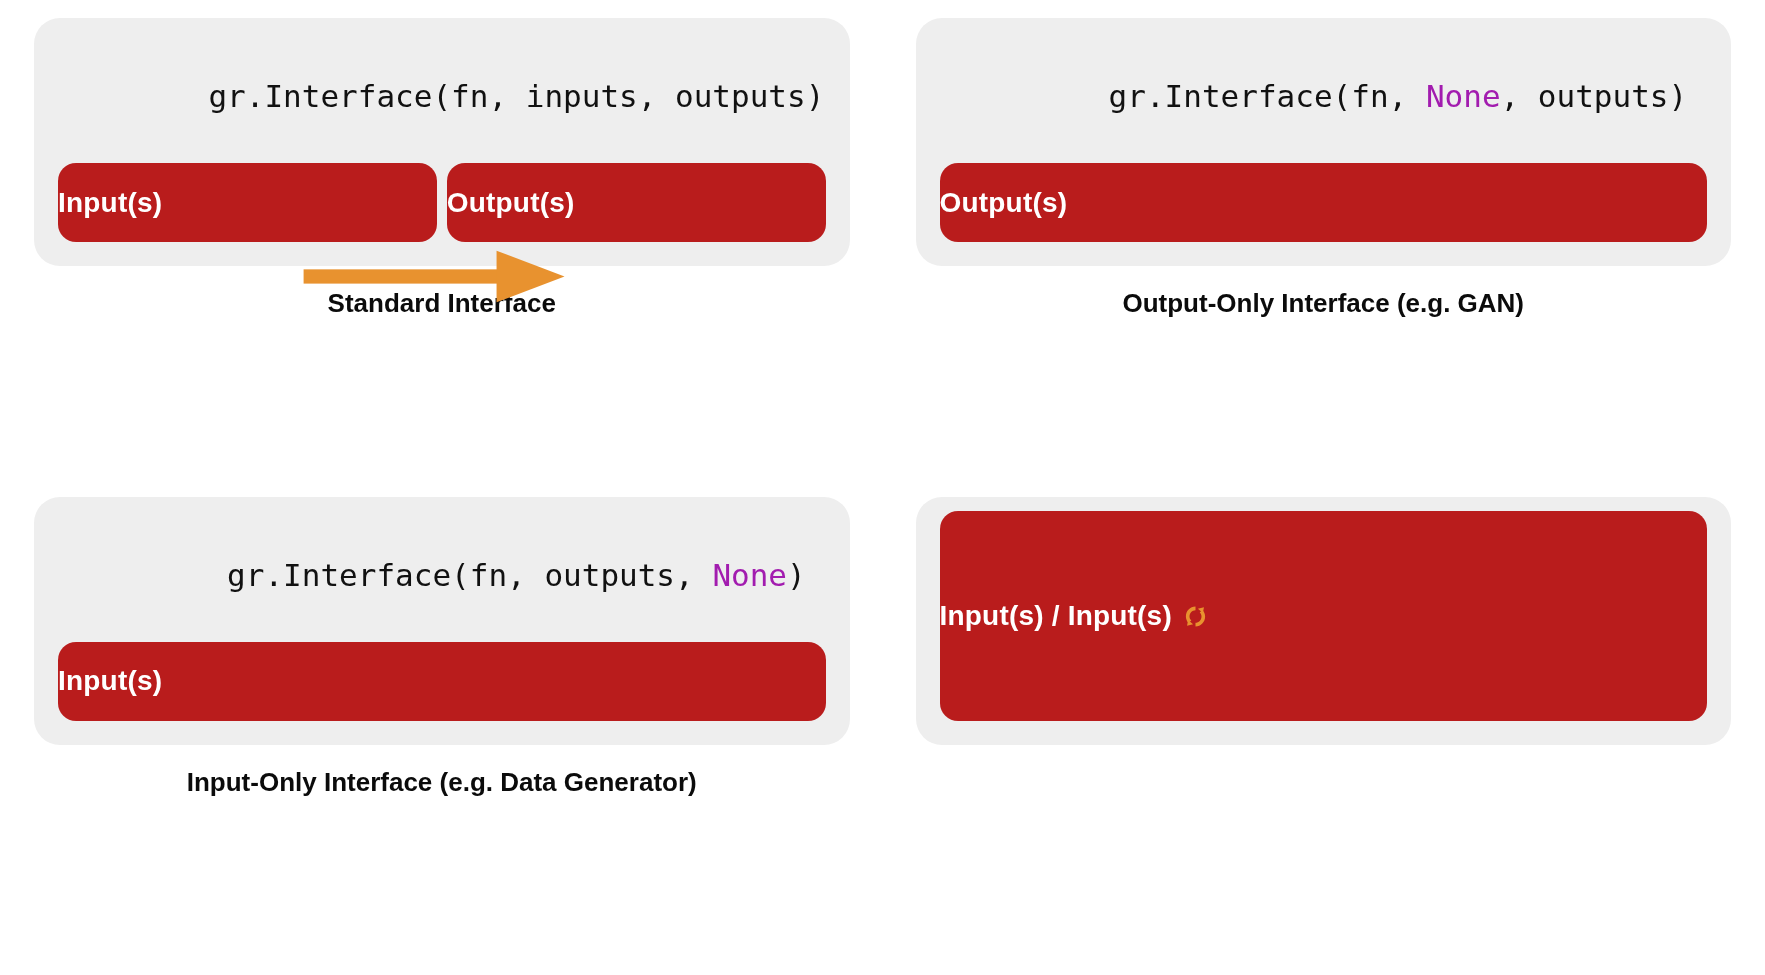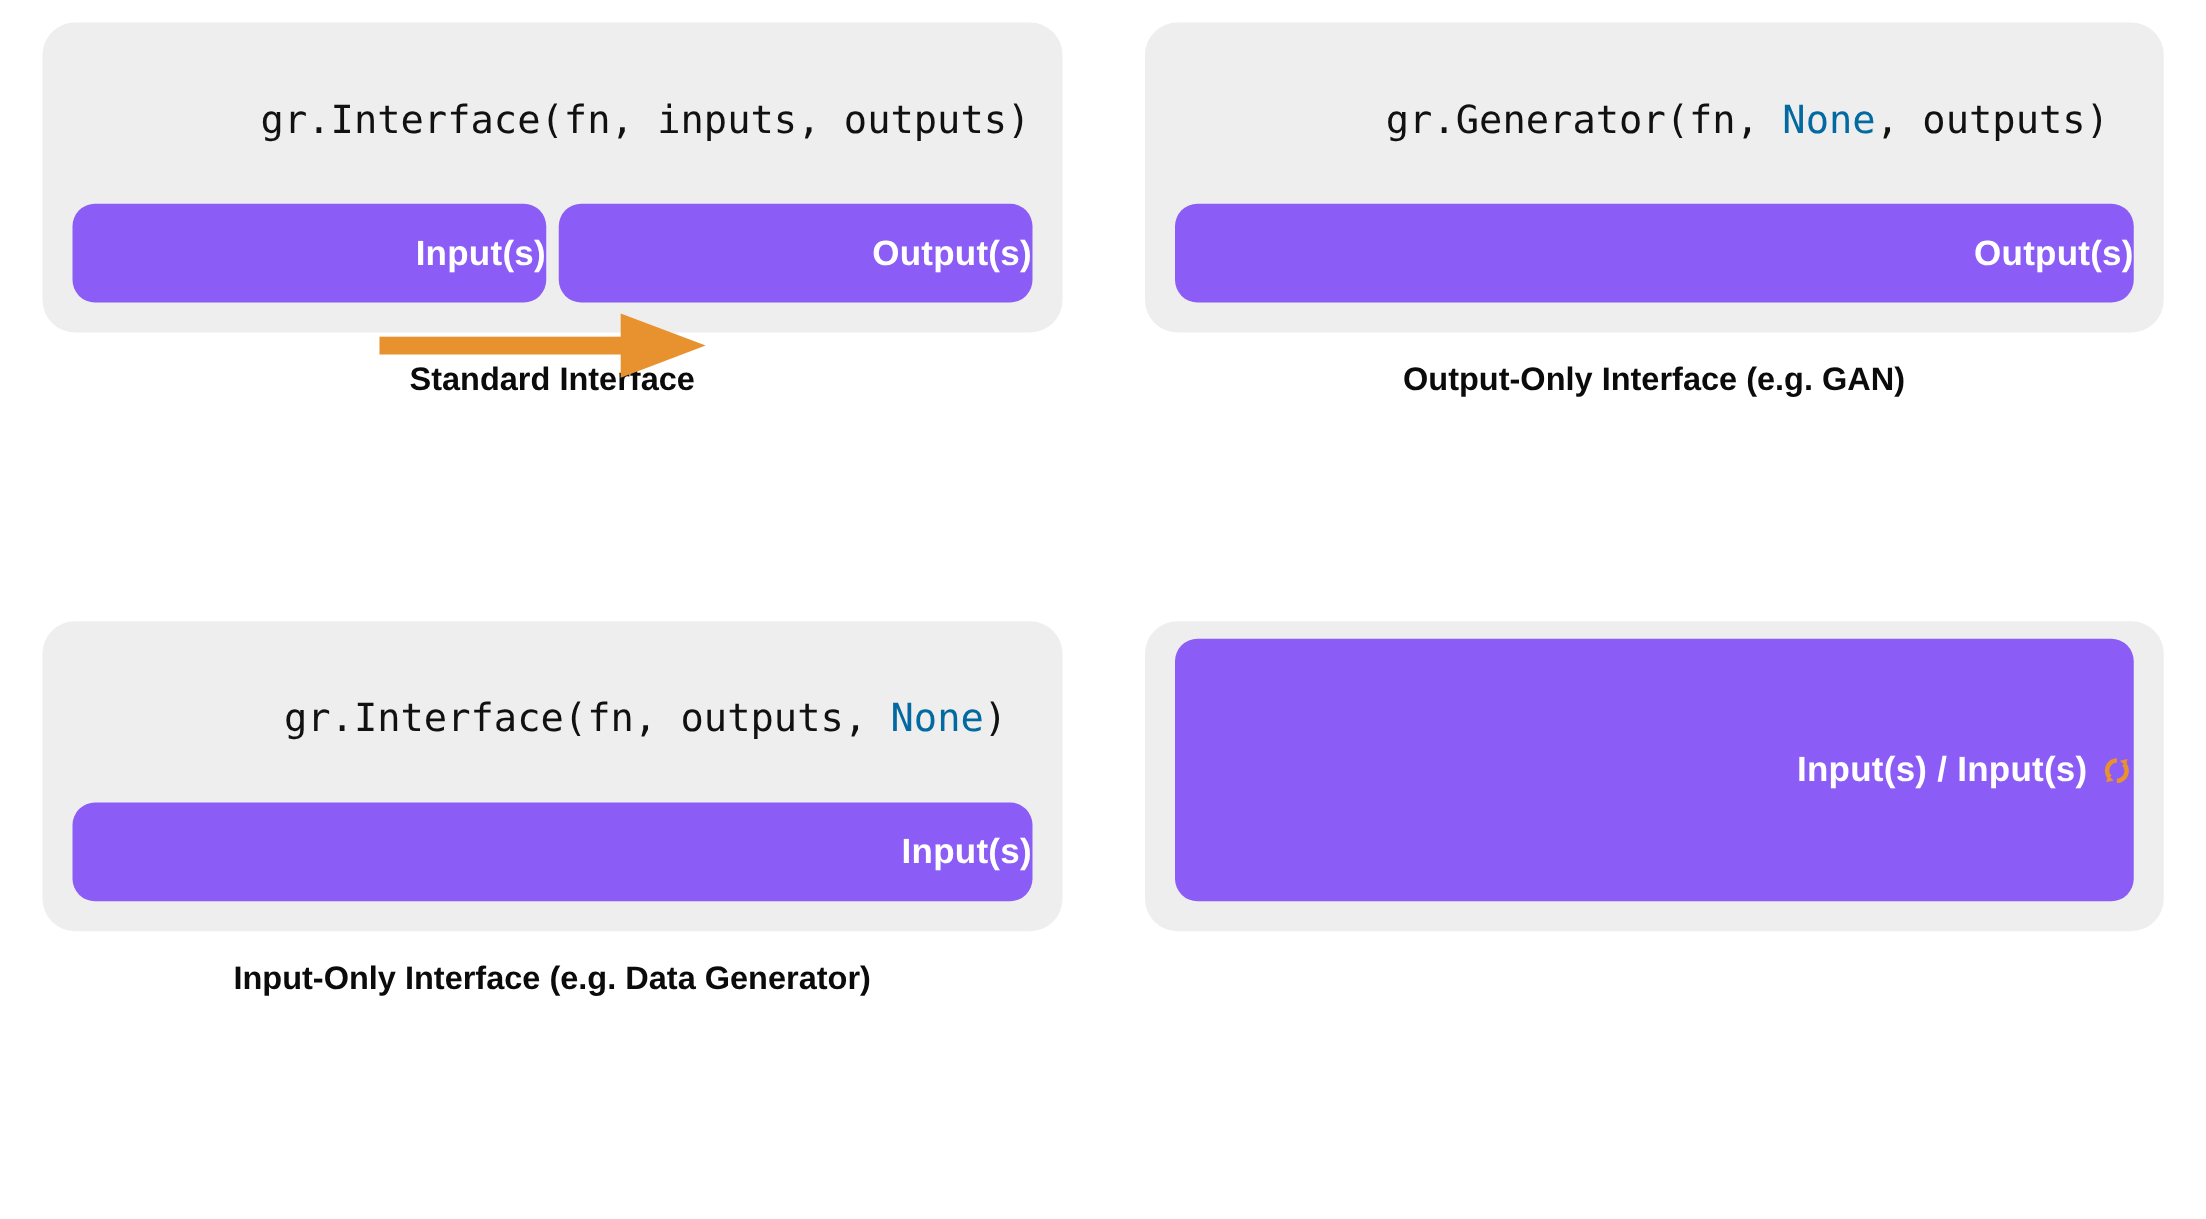--- a/index.html
+++ b/index.html
@@ -51,36 +51,36 @@
   .code-line {
     font-family: "DejaVu Sans Mono", "Liberation Mono", monospace;
     font-size: 31px;
     line-height: 1;
     color: #111111;
     letter-spacing: 0px;
     white-space: pre;
     margin: 18px 0 20px 0;
     text-align: center;
   }
-  .code-line .kw-none { color: #0369a1; }
+  .code-line .kw-none { color: #a21caf; }
 
   
   .boxes {
     display: flex;
     flex-direction: row;
     width: 100%;
     flex: 1 1 auto;
     gap: 10px;
   }
   .box {
-    background: #8b5cf6;
+    background: #b91c1c;
     border-radius: 18px;
     display: flex;
     align-items: center;
-    justify-content: flex-end;
+    justify-content: flex-start;
     position: relative;
     flex: 1 1 0;
     min-height: 0;
   }
   .box-label {
     color: #ffffff;
     font-weight: bold;
     font-size: 28px;
     letter-spacing: .2px;
     white-space: nowrap;
@@ -142,21 +142,21 @@
           </g>
         </svg>
       </div>
     </div>
     <div class="caption">Standard Interface</div>
   </div>
 
   <div class="quadrant">
     <div class="panel tall">
       <div class="code-line">
-        <span>gr.Generator(fn, </span><span class="kw-none">None</span><span>, outputs)</span>
+        <span>gr.Interface(fn, </span><span class="kw-none">None</span><span>, outputs)</span>
       </div>
       <div class="boxes">
         <div class="box">
           <span class="box-label">Output(s)</span>
         </div>
       </div>
     </div>
     <div class="caption">Output-Only Interface (e.g. GAN)</div>
   </div>
 

